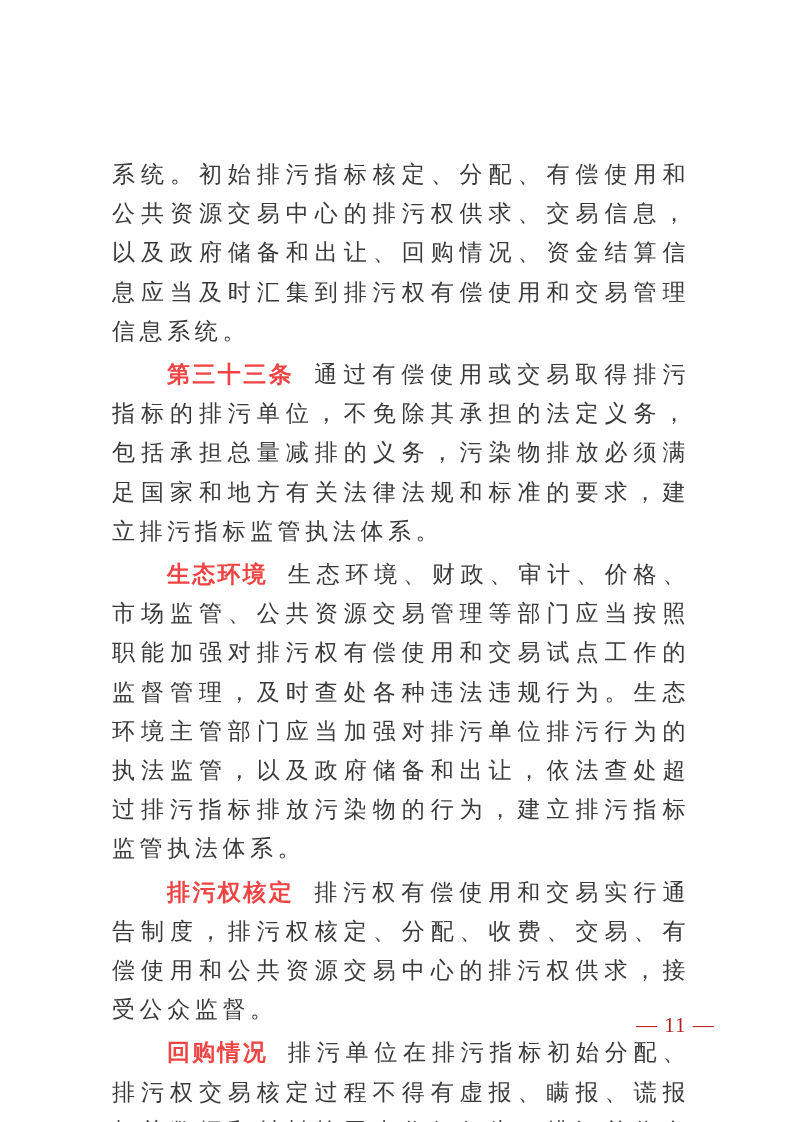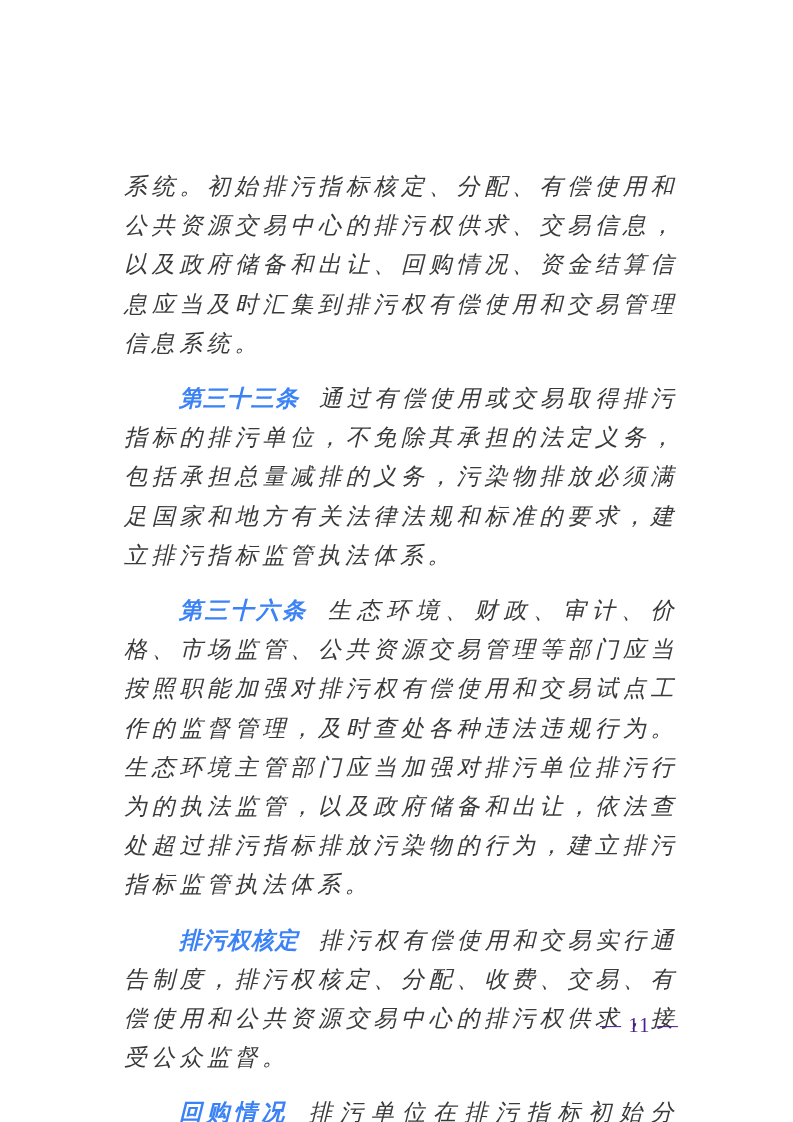--- a/index.html
+++ b/index.html
@@ -20,57 +20,56 @@
       width: 586px;
       font-family: "DejaVu Serif", "Liberation Serif", serif;
       font-size: 23px;
       line-height: 39.2px;
       color: #3a3a3a;
       letter-spacing: 4.6px;
       text-align: justify;
       text-justify: inter-character;
     }
     .para {
-      margin: 16px;
+      margin: 4px;
       padding: 0;
-      font-style: italic;
     }
     .para.indent {
       text-indent: 55px;
     }
     .art-no {
       font-family: "DejaVu Sans", "Liberation Sans", sans-serif;
       font-weight: bold;
-      color: #3b82f6;
+      color: #ef4444;
       letter-spacing: 1px;
       margin-right: 20px;
     }
     .page-number {
       position: absolute;
-      left: 600px;
+      left: 636px;
       top: 1013px;
       font-family: "Liberation Serif", "DejaVu Serif", serif;
       font-size: 21px;
-      color: #4c1d95;
+      color: #b91c1c;
       letter-spacing: 1px;
       white-space: nowrap;
     }
   </style>
 </head>
 <body>
 
 <div class="page">
   <p class="para">
     <span>系统。初始排污指标核定、分配、有偿使用和公共资源交易中心的排污权供求、交易信息，以及政府储备和出让、回购情况、资金结算信息应当及时汇集到排污权有偿使用和交易管理信息系统。</span>
   </p>
   <p class="para indent">
     <span class="art-no">第三十三条</span><span>通过有偿使用或交易取得排污指标的排污单位，不免除其承担的法定义务，包括承担总量减排的义务，污染物排放必须满足国家和地方有关法律法规和标准的要求，建立排污指标监管执法体系。</span>
   </p>
   <p class="para indent">
-    <span class="art-no">第三十六条</span><span>生态环境、财政、审计、价格、市场监管、公共资源交易管理等部门应当按照职能加强对排污权有偿使用和交易试点工作的监督管理，及时查处各种违法违规行为。生态环境主管部门应当加强对排污单位排污行为的执法监管，以及政府储备和出让，依法查处超过排污指标排放污染物的行为，建立排污指标监管执法体系。</span>
+    <span class="art-no">生态环境</span><span>生态环境、财政、审计、价格、市场监管、公共资源交易管理等部门应当按照职能加强对排污权有偿使用和交易试点工作的监督管理，及时查处各种违法违规行为。生态环境主管部门应当加强对排污单位排污行为的执法监管，以及政府储备和出让，依法查处超过排污指标排放污染物的行为，建立排污指标监管执法体系。</span>
   </p>
   <p class="para indent">
     <span class="art-no">排污权核定</span><span>排污权有偿使用和交易实行通告制度，排污权核定、分配、收费、交易、有偿使用和公共资源交易中心的排污权供求，接受公众监督。</span>
   </p>
   <p class="para indent">
     <span class="art-no">回购情况</span><span>排污单位在排污指标初始分配、排污权交易核定过程不得有虚报、瞒报、谎报相关数据和材料等弄虚作假行为。排污单位在排污有偿使用和交易过程中存在违法违规行为的，依法依规予以处理。</span>
   </p>
 
 </div>
 

